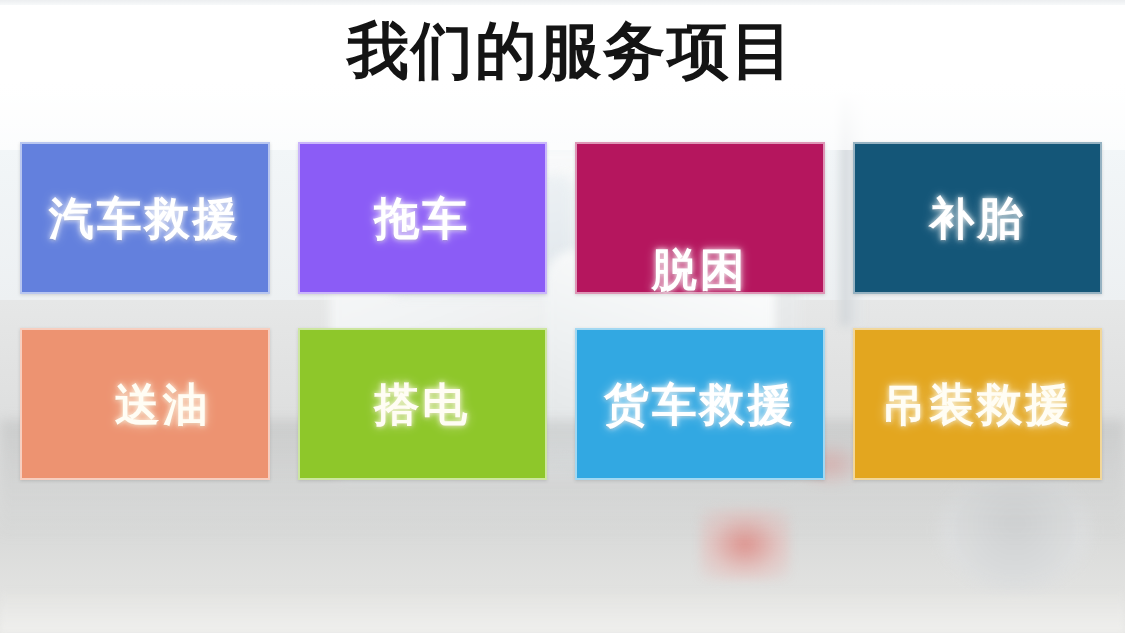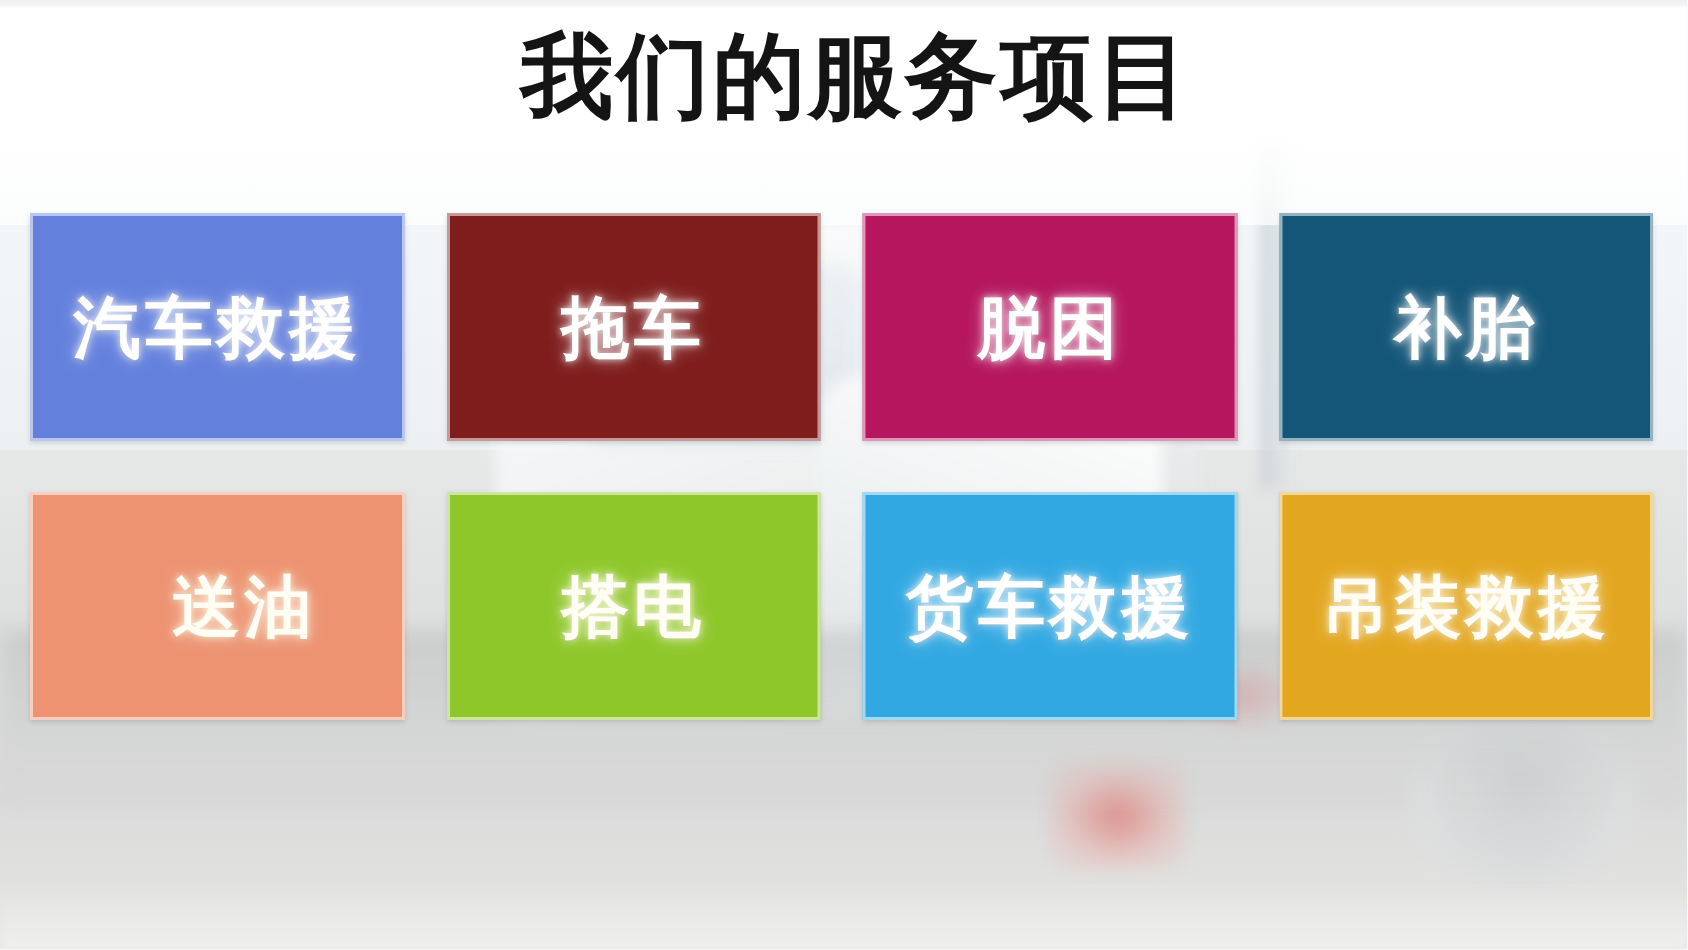--- a/index.html
+++ b/index.html
@@ -203,24 +203,24 @@
   </div>
 
   <div class="title-wrap">
     <h1 class="poster-title">我们的服务项目</h1>
   </div>
 
   <div class="tile-grid">
       <div class="tile" style="background-color: rgb(99, 128, 221);">
         <span class="tile-label">汽车救援</span>
       </div>
-      <div class="tile" style="background-color: #7f1d1d;">
+      <div class="tile" style="background-color: #8b5cf6;">
         <span class="tile-label">拖车</span>
       </div>
-      <div class="tile" style="background-color: rgb(181, 22, 94);">
+      <div class="tile" style="background-color: rgb(181, 22, 94); align-items: flex-end;">
         <span class="tile-label">脱困</span>
       </div>
       <div class="tile" style="background-color: rgb(20, 86, 120); text-align: right;">
         <span class="tile-label">补胎</span>
       </div>
       <div class="tile warm" style="background-color: rgb(237, 147, 113); padding-left: 36px;">
         <span class="tile-label">送油</span>
       </div>
       <div class="tile warm" style="background-color: rgb(142, 199, 42); text-align: right;">
         <span class="tile-label">搭电</span>

